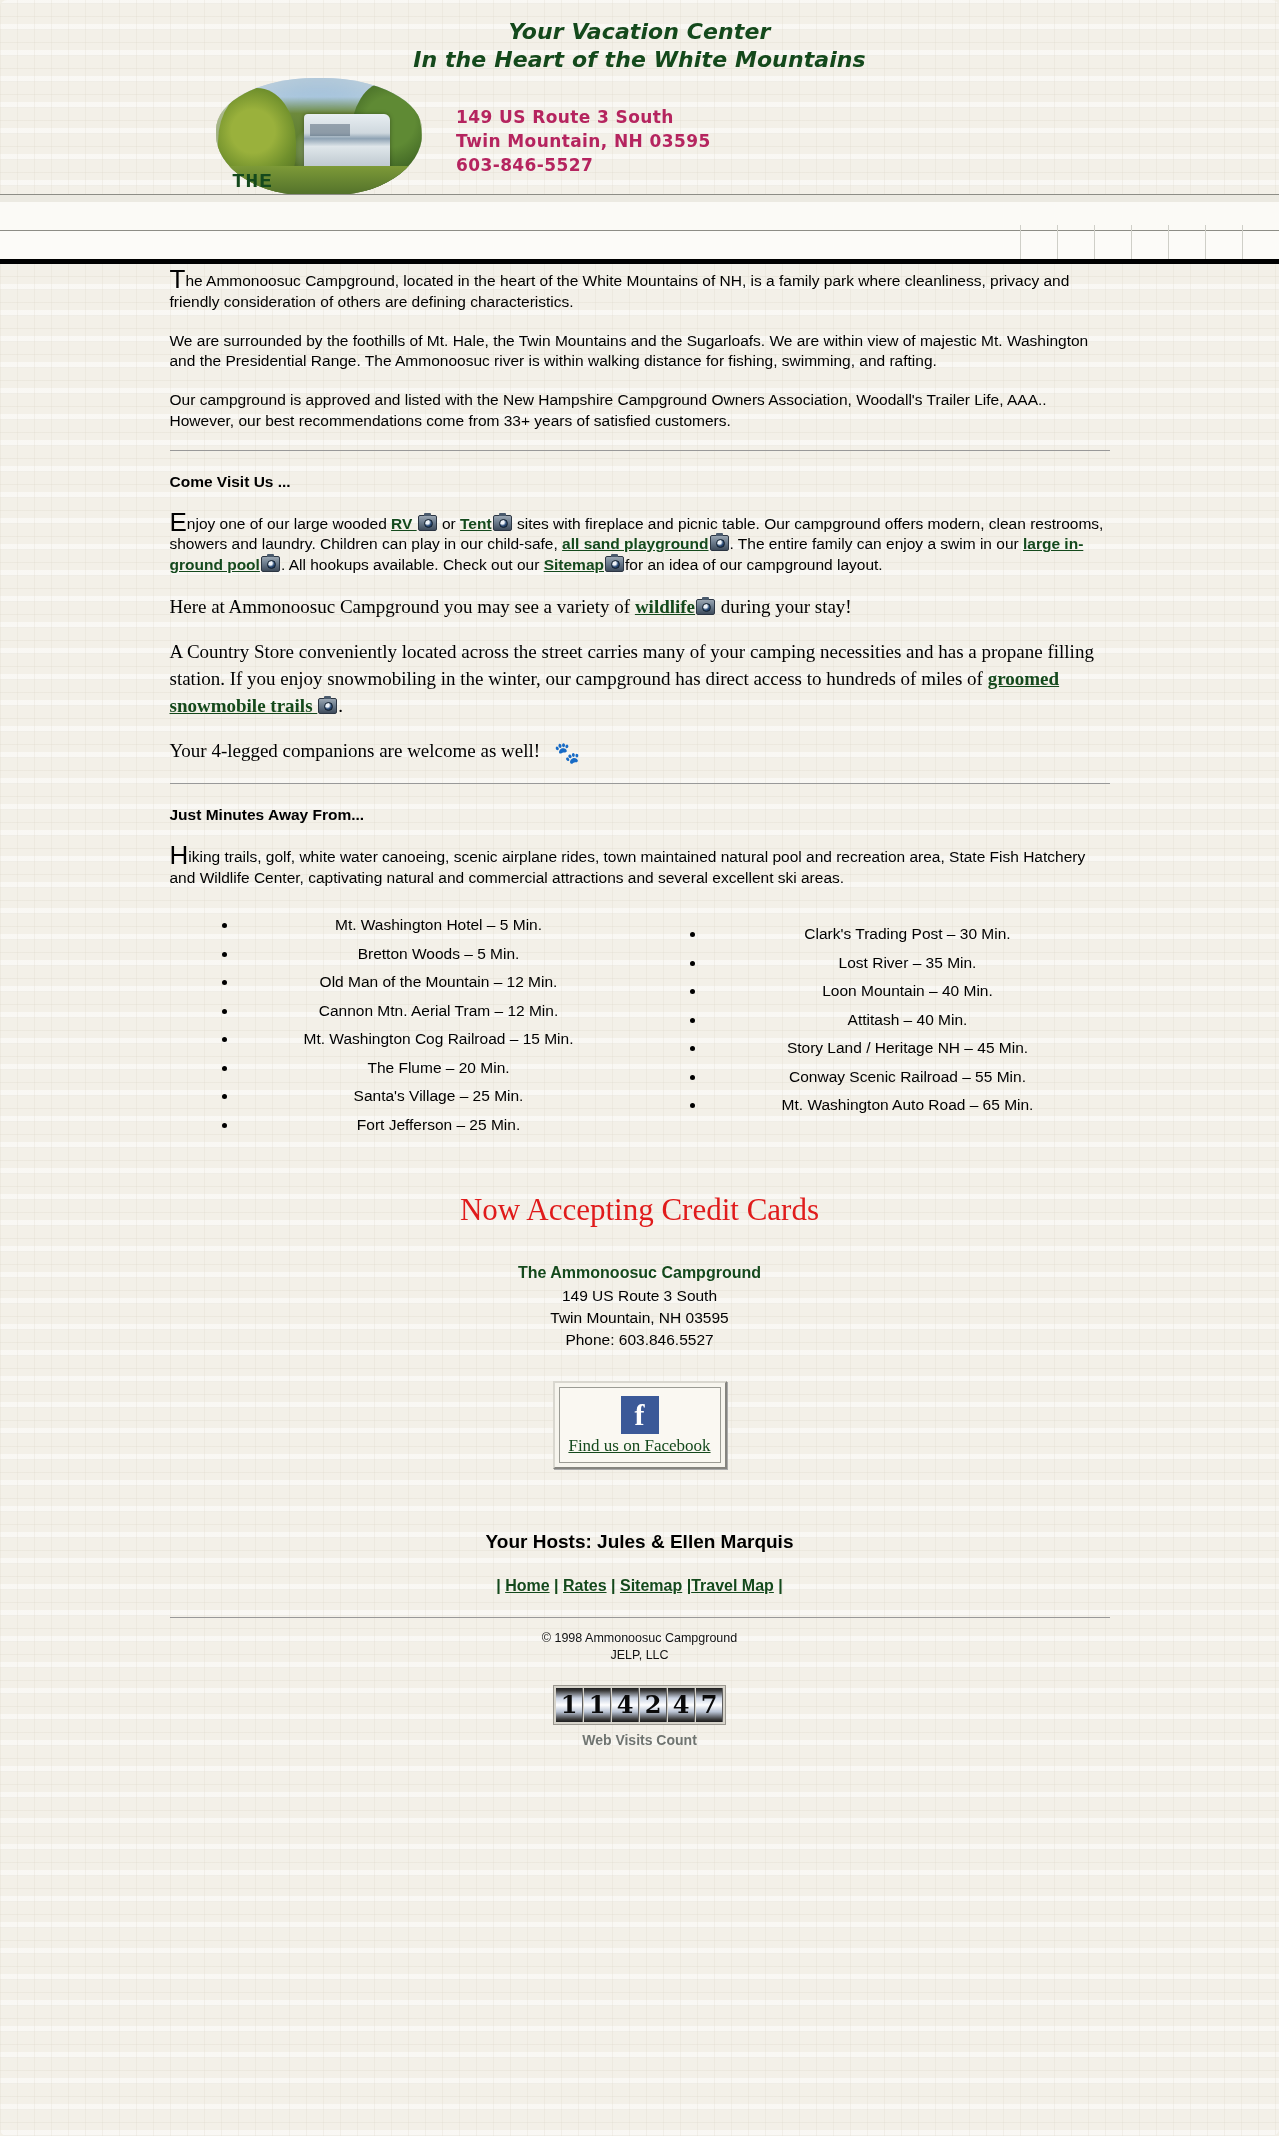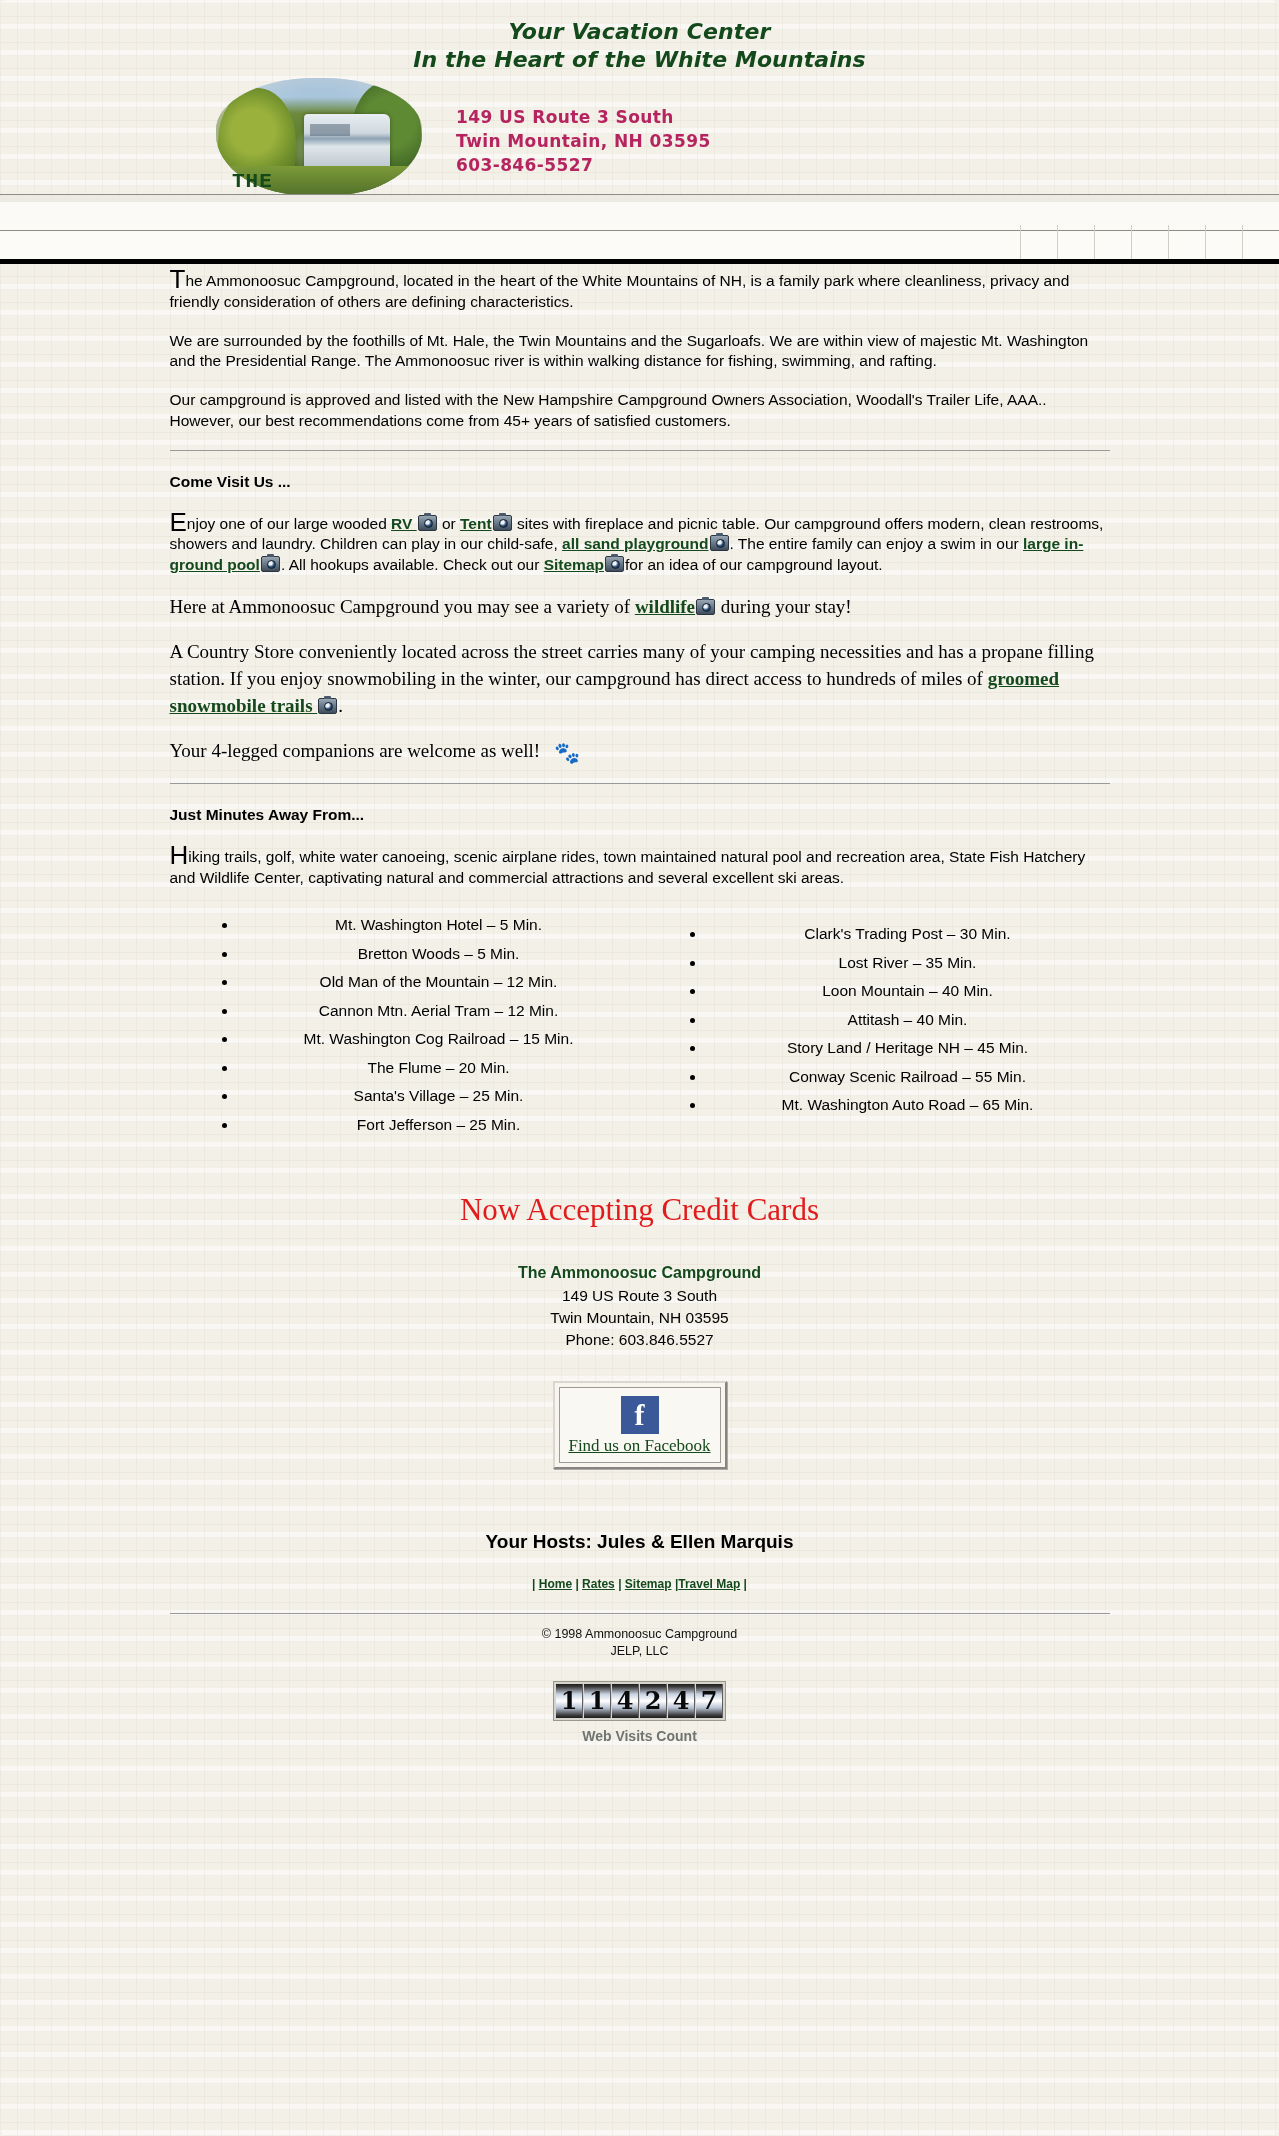--- a/index.html
+++ b/index.html
@@ -289,21 +289,21 @@
     text-align:center;
     font-family:"Liberation Sans", sans-serif;
     font-weight:bold;
     font-size:19px;
     margin:62px 0 0 0;
   }
   .footer-nav{
     text-align:center;
     margin:24px 0 0 0;
     font-family:"Liberation Sans", sans-serif;
-    font-size:12px;
+    font-size:16px;
     font-weight:bold;
     color:#14491c;
   }
   .footer-nav a{
     color:#14491c;
     text-decoration:underline;
   }
   .footer-nav .pipe{color:#14491c; font-weight:bold;}
   hr.foot{
     border:none; border-top:1px solid #999;
@@ -387,21 +387,21 @@
     </div>
     <div class="black-rule"></div>
   </div>
 
   <div class="content">
 
     <p class="sans"><span class="dropcap">T</span><span>he Ammonoosuc Campground, located in the heart of the White Mountains of NH, is a family park where cleanliness, privacy and friendly consideration of others are defining characteristics.</span></p>
 
     <p class="sans">We are surrounded by the foothills of Mt. Hale, the Twin Mountains and the Sugarloafs. We are within view of majestic Mt. Washington and the Presidential Range. The Ammonoosuc river is within walking distance for fishing, swimming, and rafting.</p>
 
-    <p class="sans">Our campground is approved and listed with the New Hampshire Campground Owners Association, Woodall's Trailer Life, AAA.. However, our best recommendations come from 45+ years of satisfied customers.</p>
+    <p class="sans">Our campground is approved and listed with the New Hampshire Campground Owners Association, Woodall's Trailer Life, AAA.. However, our best recommendations come from 33+ years of satisfied customers.</p>
 
     <hr class="thin">
 
     <h3 class="sec">Come Visit Us ...</h3>
 
     <p class="sans"><span class="dropcap">E</span><span>njoy one of our large wooded </span><a href="#" class="glink">RV </a><span class="cam"></span><span> or </span><a href="#" class="glink">Tent</a><span class="cam"></span><span> sites with fireplace and picnic table. Our campground  offers modern, clean restrooms, showers and laundry. Children can play in our child-safe, </span><a href="#" class="glink">all sand playground</a><span class="cam"></span><span>. The entire family can enjoy a swim in our </span><a href="#" class="glink">large in-ground pool</a><span class="cam"></span><span>. All hookups available. Check out our </span><a href="#" class="glink">Sitemap</a><span class="cam"></span><span>for an idea of our campground layout.</span></p>
 
     <p class="serif"><span>Here at Ammonoosuc Campground you may see a variety of </span><a href="#" class="glink-serif">wildlife</a><span class="cam"></span><span> during your stay!</span></p>
 
     <p class="serif"><span>A Country Store conveniently located across the street carries many of your camping necessities and has a propane filling station. If you enjoy snowmobiling in the winter, our campground has direct access to hundreds of miles of </span><a href="#" class="glink-serif">groomed snowmobile trails </a><span class="cam"></span><span>.</span></p>

